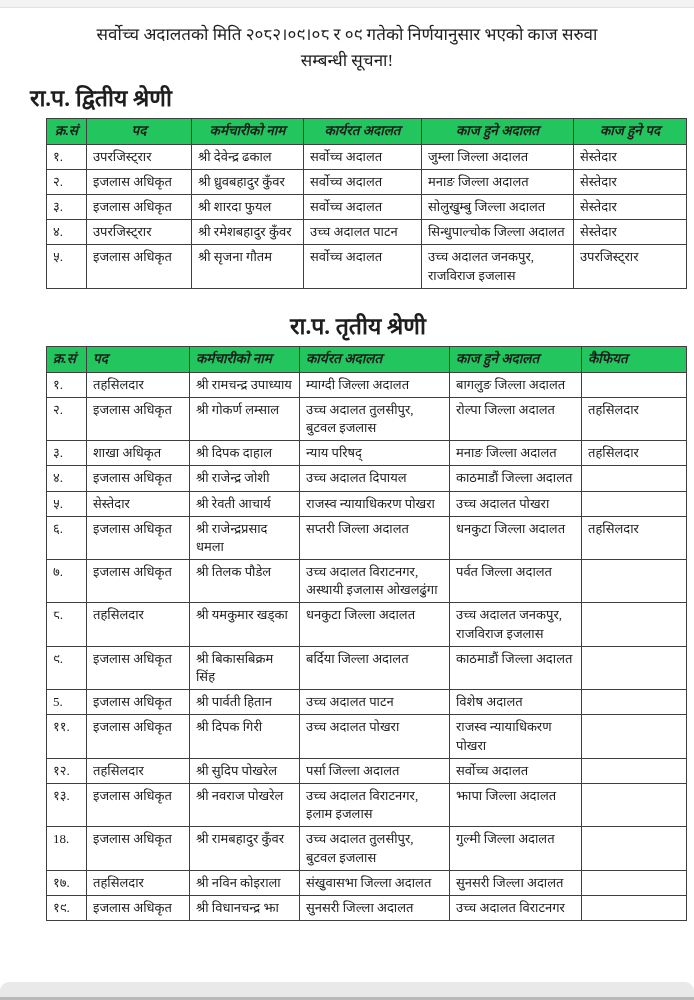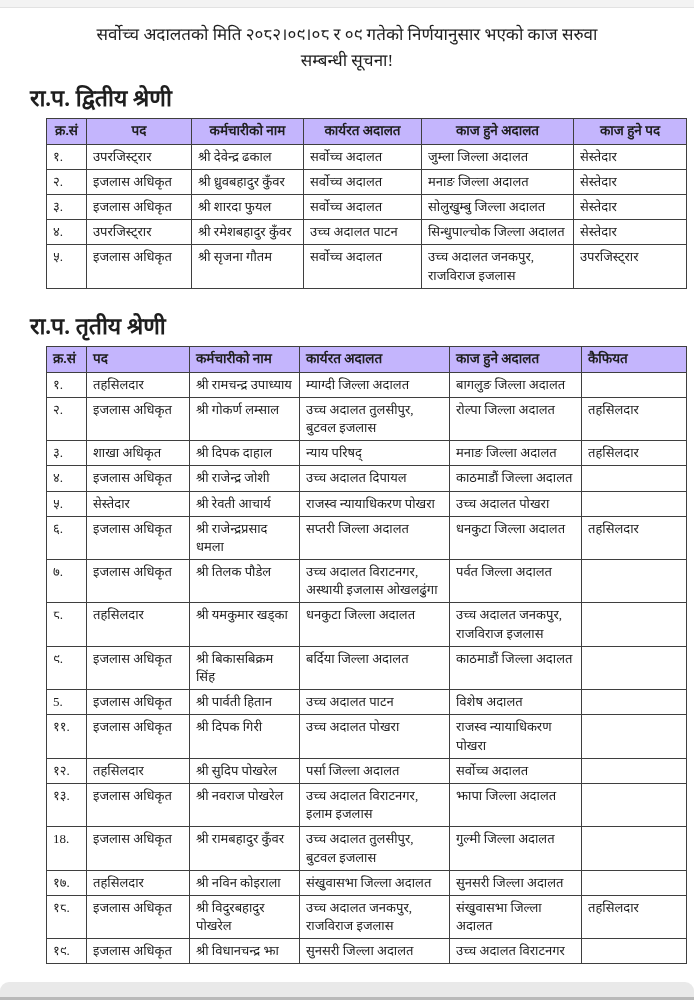--- a/index.html
+++ b/index.html
@@ -42,41 +42,43 @@
     line-height: 1.55;
     margin: 2px 40px 6px 40px;
   }
   .section-heading {
     font-weight: bold;
     font-size: 23px;
     margin: 4px 0 5px 22px;
   }
   .section-2 .section-heading {
     margin-top: 20px;
+    text-align: center;
   }
   table.transfer-table {
     border-collapse: collapse;
     table-layout: fixed;
     width: 640px;
     margin-left: 38px;
     font-size: 13px;
     line-height: 1.4;
   }
   table.transfer-table th,
   table.transfer-table td {
     border: 1px solid #3f3f3f;
     padding: 3px 6px;
     vertical-align: top;
     overflow: hidden;
     word-wrap: break-word;
   }
   table.transfer-table th {
-    background: #c4b5fd;
+    background: #22c55e;
     font-weight: bold;
     font-size: 13.5px;
+    font-style: italic;
   }
   .section-1 th { text-align: center; }
   .section-2 th { text-align: left; }
   table.transfer-table td { text-align: left; }
   .section-1 td { padding-top: 4px; padding-bottom: 4px; }
   .section-2 td { padding-top: 2px; padding-bottom: 2px; }
 </style>
 </head>
 <body>
 
@@ -291,28 +293,20 @@
           </tr>
           <tr>
             <td>१७.</td>
             <td>तहसिलदार</td>
             <td>श्री नविन कोइराला</td>
             <td>संखुवासभा जिल्ला अदालत</td>
             <td>सुनसरी जिल्ला अदालत</td>
             <td></td>
           </tr>
           <tr>
-            <td>१८.</td>
-            <td>इजलास अधिकृत</td>
-            <td>श्री विदुरबहादुर पोखरेल</td>
-            <td>उच्च अदालत जनकपुर, राजविराज इजलास</td>
-            <td>संखुवासभा जिल्ला अदालत</td>
-            <td>तहसिलदार</td>
-          </tr>
-          <tr>
             <td>१९.</td>
             <td>इजलास अधिकृत</td>
             <td>श्री विधानचन्द्र झा</td>
             <td>सुनसरी जिल्ला अदालत</td>
             <td>उच्च अदालत विराटनगर</td>
             <td></td>
           </tr>
         </tbody>
     </table>
   </div>

